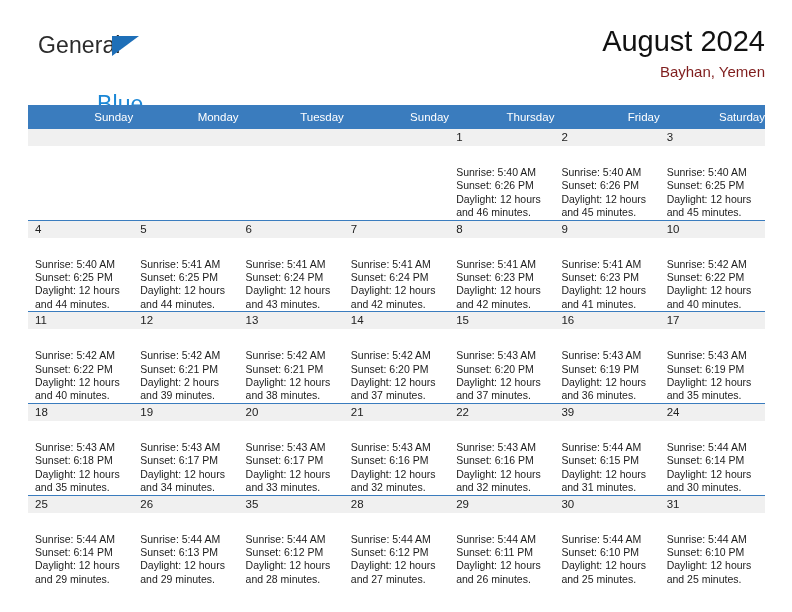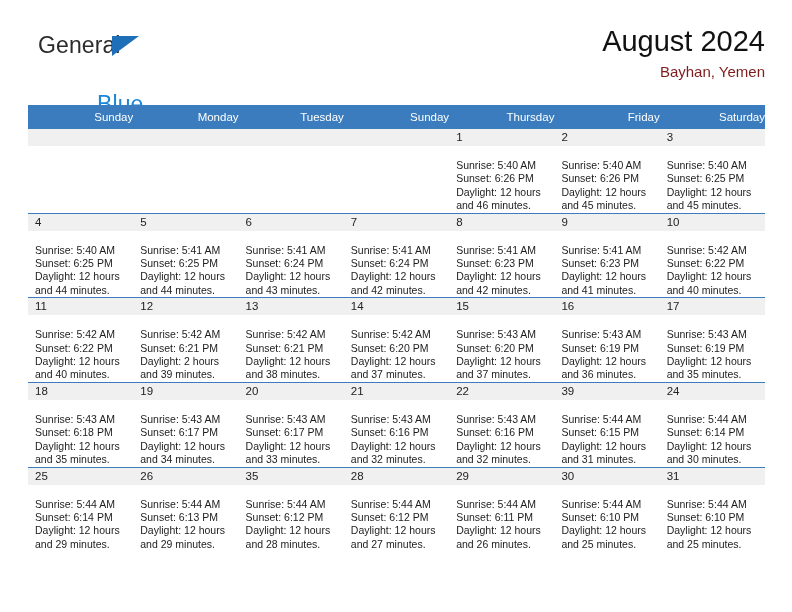--- a/index.html
+++ b/index.html
@@ -117,21 +117,21 @@
   }
   .daynum-band {
     background: #f0f0f0;
     height: 17px;
     padding: 2px 0 0 7px;
     font-size: 11.5px;
     color: #222222;
     box-sizing: border-box;
   }
   .cell-body {
-    padding: 13px 6px 0 7px;
+    padding: 20px 6px 0 7px;
     font-size: 10.5px;
     line-height: 13.4px;
     color: #1c1c1c;
   }
   .cell-body div {
     white-space: nowrap;
   }
   .daylight-line {
     white-space: normal !important;
   }

